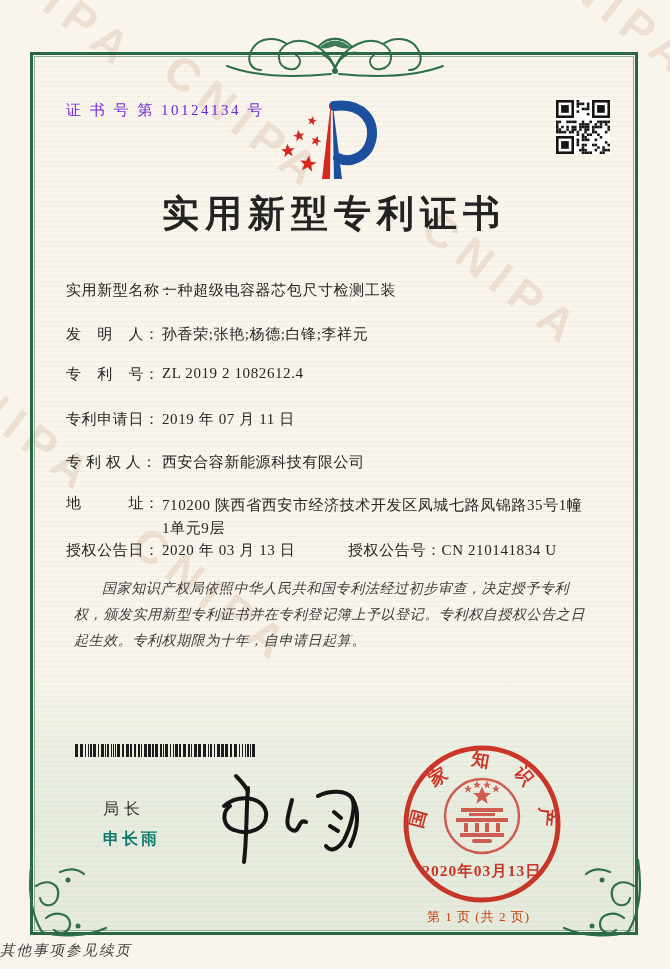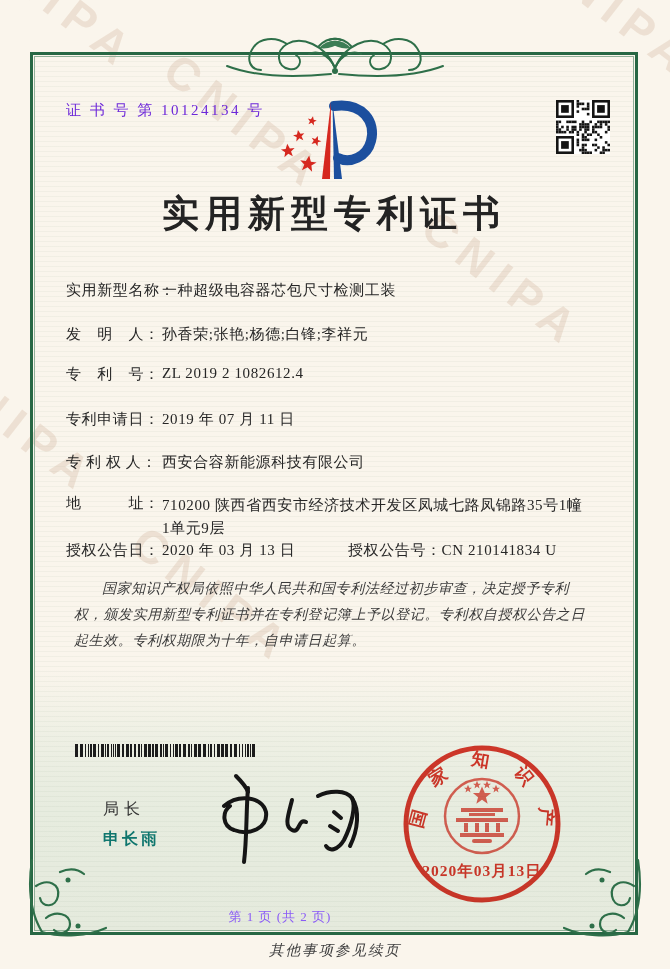--- a/index.html
+++ b/index.html
@@ -33,22 +33,22 @@
   .lab{display:inline-block;width:96px;white-space:nowrap}
   .val{display:inline-block;vertical-align:top}
   .val.addr{width:424px;line-height:23px}
   .pair2{position:absolute;left:282px;top:0;white-space:nowrap}
   
   .paras{left:66px;top:568px;width:540px;font-size:14px;line-height:26px;font-style:italic;color:#3a3a3a;letter-spacing:.6px;z-index:3}
   .paras p{margin:8px;text-indent:2em}
   
   .signer-title{left:103px;top:799px;font-size:16px;font-weight:400;font-family:"Liberation Sans",sans-serif;color:#333;letter-spacing:5px;z-index:3}
   .signer-name{left:103px;top:829px;font-size:16px;font-weight:700;font-family:"Liberation Sans",sans-serif;color:#0f766e;letter-spacing:3px;z-index:3}
-  .pageno{left:30px;top:908px;width:500px;text-align:center;font-size:13px;color:#8b5cf6;letter-spacing:1px;z-index:3}
-  .note{left:0;top:941px;width:670px;text-align:center;font-size:14.5px;font-style:italic;color:#3f3f3f;letter-spacing:2px;z-index:3}
+  .pageno{left:30px;top:908px;width:500px;text-align:right;font-size:13px;color:#c2410c;letter-spacing:1px;z-index:3}
+  .note{left:0;top:941px;width:670px;text-align:left;font-size:14.5px;font-style:italic;color:#3f3f3f;letter-spacing:2px;z-index:3}
   svg{display:block}
   .seal{mix-blend-mode:multiply;opacity:.95}
 </style>
 </head>
 <body>
 
 <div class="abs texture"></div>
 
 <div class="abs watermark" style="left:-38px;top:-26px">CNIPA</div>
 <div class="abs watermark" style="left:150px;top:95px">CNIPA</div>

